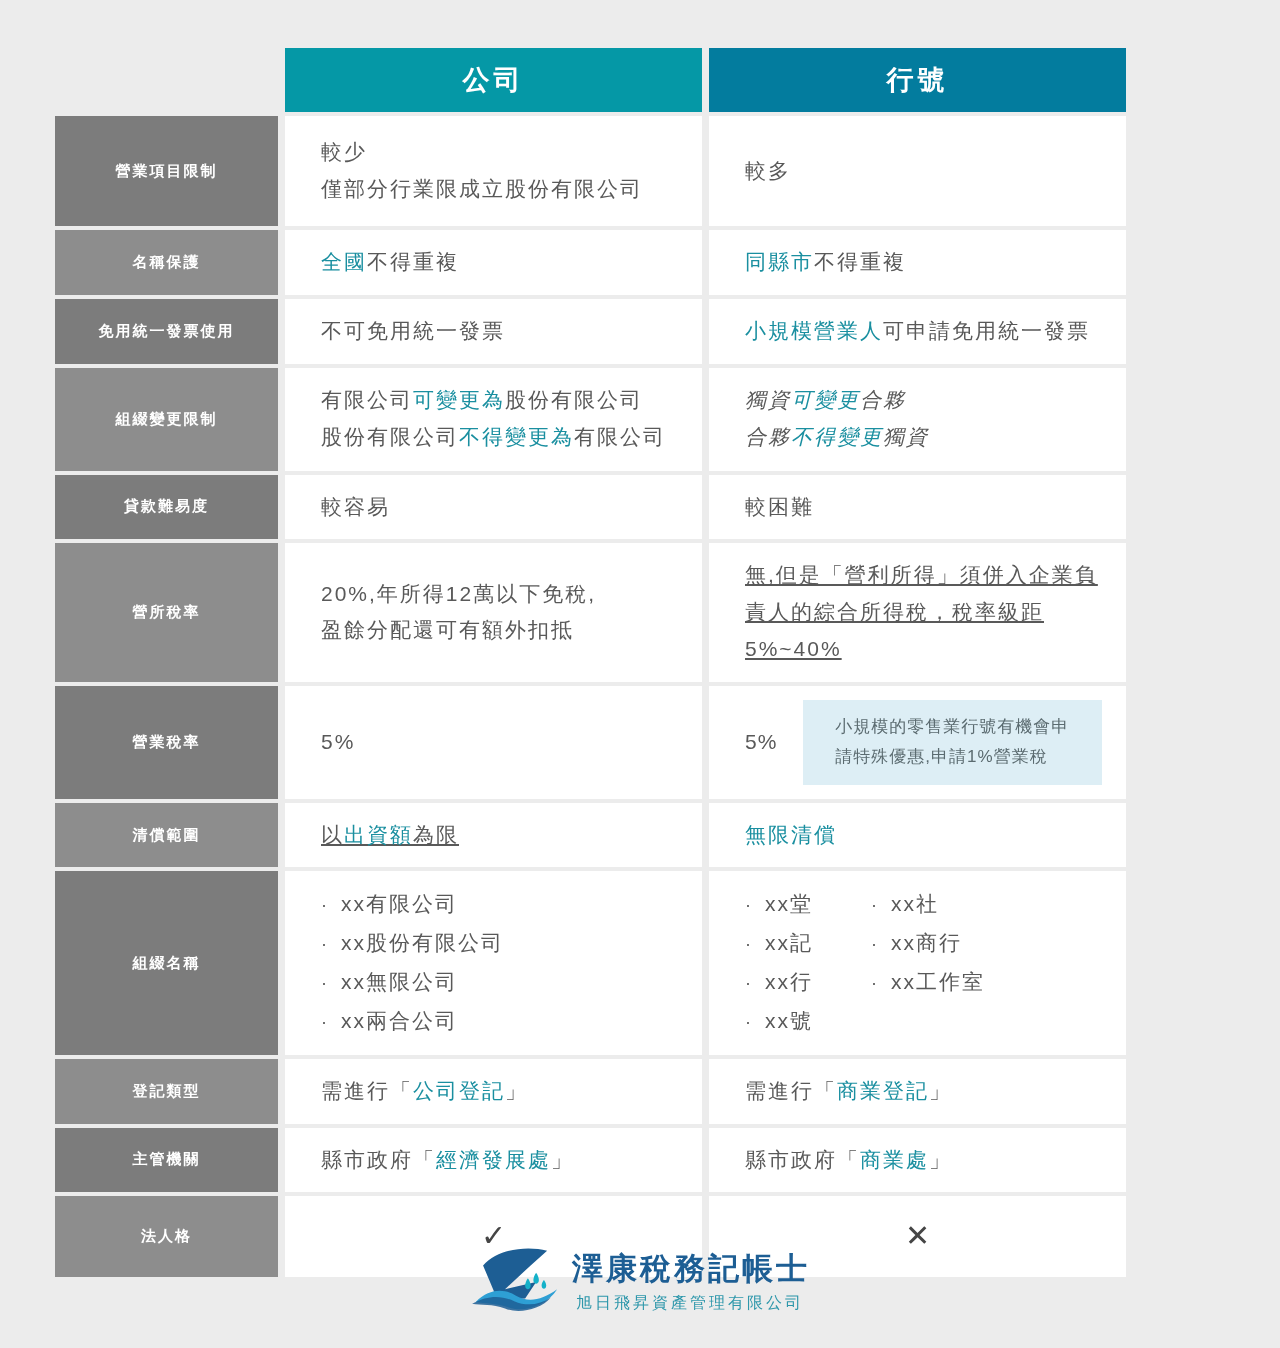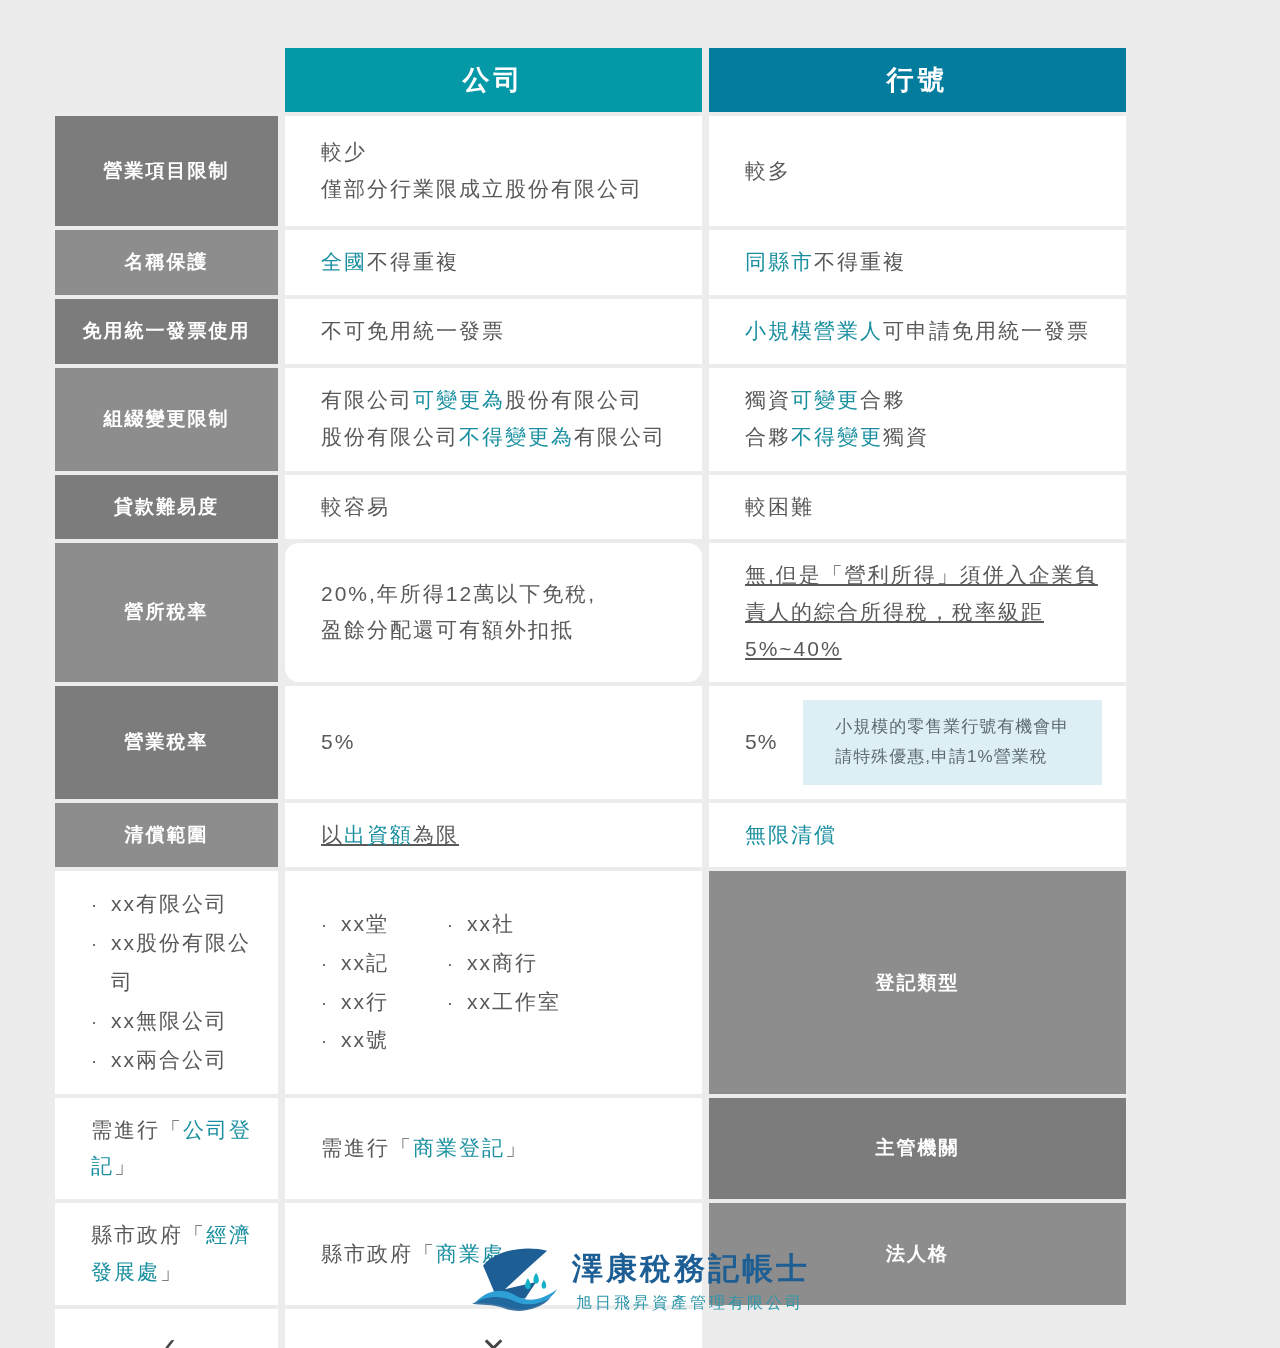--- a/index.html
+++ b/index.html
@@ -26,21 +26,21 @@
   
   .head-spacer { background:transparent; }
   .head {
     height:64px; align-items:center; justify-content:center;
     color:#ffffff; font-size:27px; font-weight:bold; letter-spacing:4px;
   }
 
   
   .label {
     align-items:center; justify-content:center;
-    color:#ffffff; font-size:19px; font-weight:bold; letter-spacing:2px;
+    color:#ffffff; font-size:15px; font-weight:bold; letter-spacing:2px;
     text-align:center; padding:8px 8px;
   }
   .label.dark  { background:#7c7c7c; }
   .label.light { background:#8d8d8d; }
 
   
   .content {
     background:#ffffff;
     align-items:center;
     padding:14px 24px 14px 36px;
@@ -123,39 +123,39 @@
             <div class="line"><span class="teal">小規模營業人</span><span>可申請免用統一發票</span></div>
           </div>
         </div>
         <div class="cell label light" style="min-height: 103px;">組綴變更限制</div>
         <div class="cell content" style="min-height: 103px;">
           <div>
             <div class="line"><span>有限公司</span><span class="teal">可變更為</span><span>股份有限公司</span></div>
             <div class="line"><span>股份有限公司</span><span class="teal">不得變更為</span><span>有限公司</span></div>
           </div>
         </div>
-        <div class="cell content" style="min-height: 103px;">
+        <div class="cell content" style="min-height: 103px; font-style: italic;">
           <div>
             <div class="line"><span>獨資</span><span class="teal">可變更</span><span>合夥</span></div>
             <div class="line"><span>合夥</span><span class="teal">不得變更</span><span>獨資</span></div>
           </div>
         </div>
         <div class="cell label dark" style="min-height: 60px;">貸款難易度</div>
         <div class="cell content" style="min-height: 60px;">
           <div>
             <div class="line"><span>較容易</span></div>
           </div>
         </div>
         <div class="cell content" style="min-height: 60px;">
           <div>
             <div class="line"><span>較困難</span></div>
           </div>
         </div>
         <div class="cell label light" style="min-height: 130px;">營所稅率</div>
-        <div class="cell content" style="min-height: 130px; border-radius: 14px;">
+        <div class="cell content" style="min-height: 130px;">
           <div>
             <div class="line"><span>20%,年所得12萬以下免稅,</span></div>
             <div class="line"><span>盈餘分配還可有額外扣抵</span></div>
           </div>
         </div>
         <div class="cell content" style="min-height: 130px; text-decoration: underline;">
           <div style="max-width: 404px;">
             <div class="line"><span>無,但是「營利所得」須併入企業負責人的綜合所得稅，稅率級距5%~40%</span></div>
           </div>
         </div>
@@ -175,20 +175,21 @@
         <div class="cell content" style="min-height: 58px; text-decoration: underline;">
           <div>
             <div class="line"><span>以</span><span class="teal">出資額</span><span>為限</span></div>
           </div>
         </div>
         <div class="cell content" style="min-height: 58px;">
           <div>
             <div class="line"><span class="teal">無限清償</span></div>
           </div>
         </div>
+        <div class="cell label dark" style="min-height: 182px;">組綴名稱</div>
         <div class="cell content" style="min-height: 182px;">
           <div class="list-cols">
             <ul class="org-list">
               <li>
                 <span class="bullet">·</span>
                 <span>xx有限公司</span>
               </li>
               <li>
                 <span class="bullet">·</span>
                 <span>xx股份有限公司</span>

